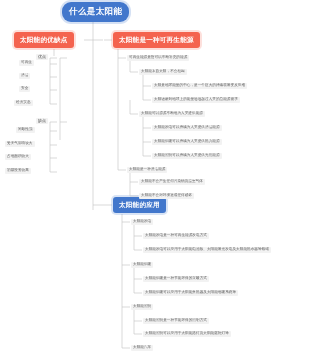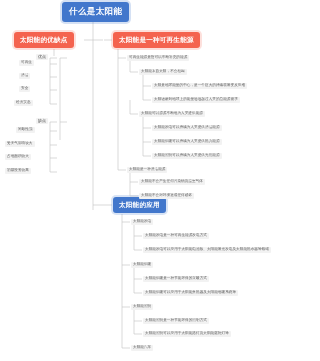--- a/index.html
+++ b/index.html
@@ -73,21 +73,21 @@
 
       <path d="M104,40 L112,40"></path>
 
       <path d="M118,49 L118,170"></path>
 
       <path d="M93,205 L112,205"></path>
       <path d="M122,214 L122,348"></path>
     </g>
   </svg>
 
-  <div class="node root" style="left:62px;top:2px;">什么是太阳能</div>
+  <div class="node root" style="left:62px;top:2px;border-radius:9px;">什么是太阳能</div>
 
   <div class="node branch" style="left:14px;top:32px;">太阳能的优缺点</div>
 
   <div class="node branch" style="left:113px;top:32px;">太阳能是一种可再生能源</div>
 
   <div class="node branch-blue" style="left:113px;top:197px;">太阳能的应用</div>
 
   <svg class="lines" viewBox="0 0 300 361">
     <g fill="none" stroke="#C9C9C9" stroke-width="0.7">
       <path d="M60,58 L67,58"></path>

